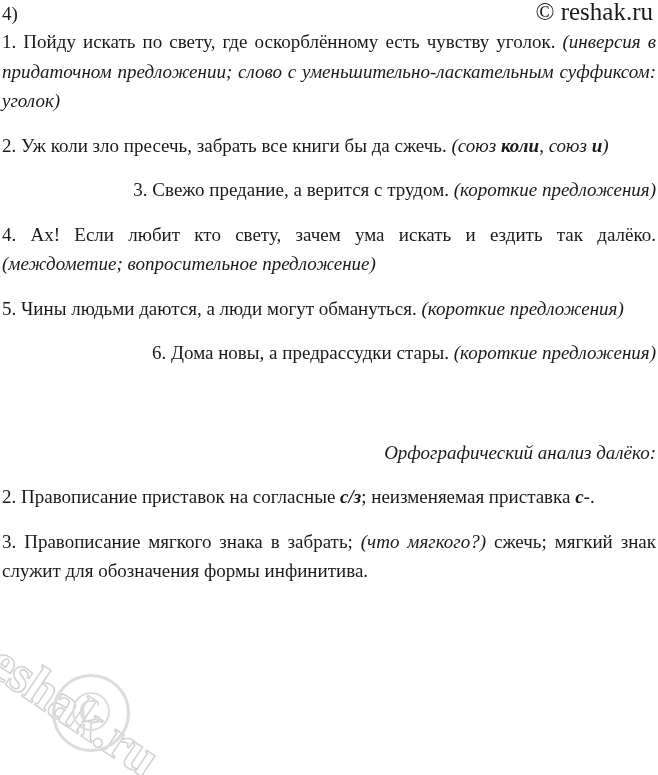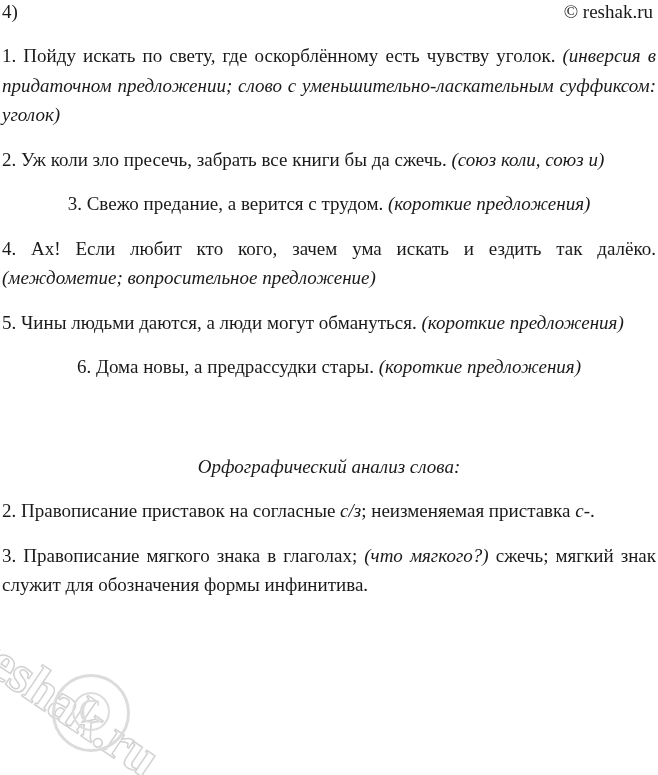--- a/index.html
+++ b/index.html
@@ -29,48 +29,48 @@
   
   .header {
     display: flex;
     align-items: baseline;
     justify-content: space-between;
     font-size: 19px;
     line-height: 22px;
     padding-top: 1px;
   }
   .header .doc-num { letter-spacing: 0; }
-  .header .copyright { font-size: 19px; padding-right: 3px; }
+  .header .copyright { font-size: 25px; padding-right: 3px; }
 
   
   .block {
     font-size: 19px;
     line-height: 29.5px;
     text-align: justify;
     text-justify: inter-word;
     margin: 0;
   }
-  .gap-top-1 { margin-top: 18px; }
+  .gap-top-1 { margin-top: 2px; }
   .gap-top-2 { margin-top: 15px; }
   .gap-section { margin-top: 70px; }
 
   .block i, .note {
     font-style: italic;
   }
   .bi {
     font-style: italic;
-    font-weight: normal;
+    font-weight: bold;
   }
   .u-part {
     text-decoration: underline;
     text-underline-offset: 1px;
   }
 
   .single-line {
-    text-align: center;
+    text-align: right;
   }
 
   
   .watermark {
     position: absolute;
     left: 0;
     top: 612px;
     width: 210px;
     height: 163px;
     z-index: 1;
@@ -135,49 +135,49 @@
   </p>
 
   <p class="block gap-top-2 single-line">
     <span>3.</span>
     <span>Свежо предание, а верится с трудом.</span>
     <i class="note">(короткие предложения)</i>
   </p>
 
   <p class="block gap-top-2">
     <span>4.</span>
-    <span>Ах! Если любит кто кого, зачем ума искать и ездить так далёко.</span>
+    <span>Ах! Если любит кто свету, зачем ума искать и ездить так далёко.</span>
     <i class="note">(междометие; вопросительное предложение)</i>
   </p>
 
   <p class="block gap-top-2">
     <span>5.</span>
     <span>Чины людьми даются, а люди могут обмануться.</span>
     <i class="note">(короткие предложения)</i>
   </p>
 
   <p class="block gap-top-2 single-line">
     <span>6.</span>
     <span>Дома новы, а предрассудки стары.</span>
     <i class="note">(короткие предложения)</i>
   </p>
 
   <p class="block gap-section single-line">
-    <i class="note">Орфографический анализ слова:</i>
+    <i class="note">Орфографический анализ далёко:</i>
   </p>
 
 
 
   <p class="block gap-top-2">
     <span>2.</span>
     <span>Правописание приставок на согласные</span>
     <span class="bi">с/з</span><span>; неизменяемая приставка</span>
     <span class="bi">с-</span><span>.</span>
   </p>
 
   <p class="block gap-top-2">
     <span>3.</span>
-    <span>Правописание мягкого знака в глаголах;</span>
+    <span>Правописание мягкого знака в забрать;</span>
     <i class="note">(что мягкого?)</i>
     <span>сжечь; мягкий знак служит для обозначения формы инфинитива.</span>
   </p>
 
 </div>
 
 </body></html>

